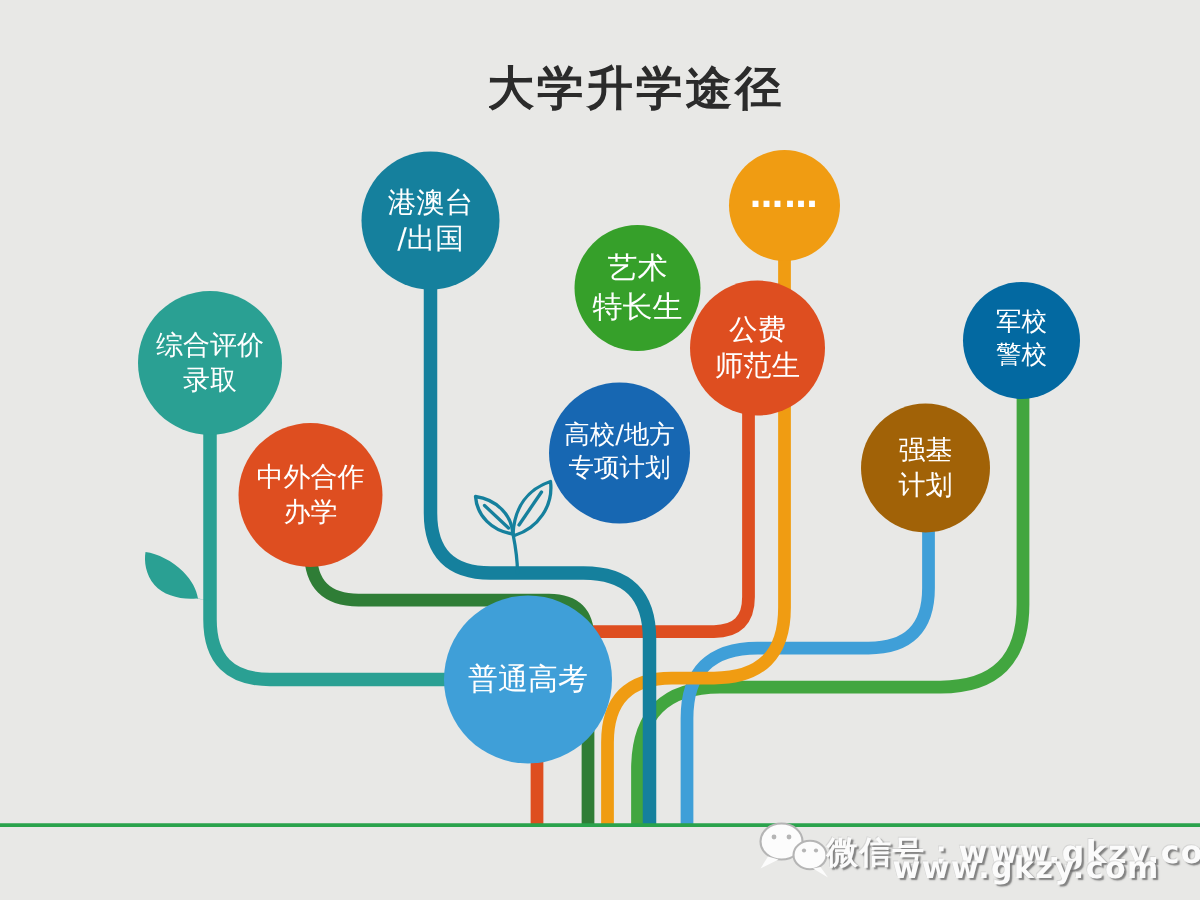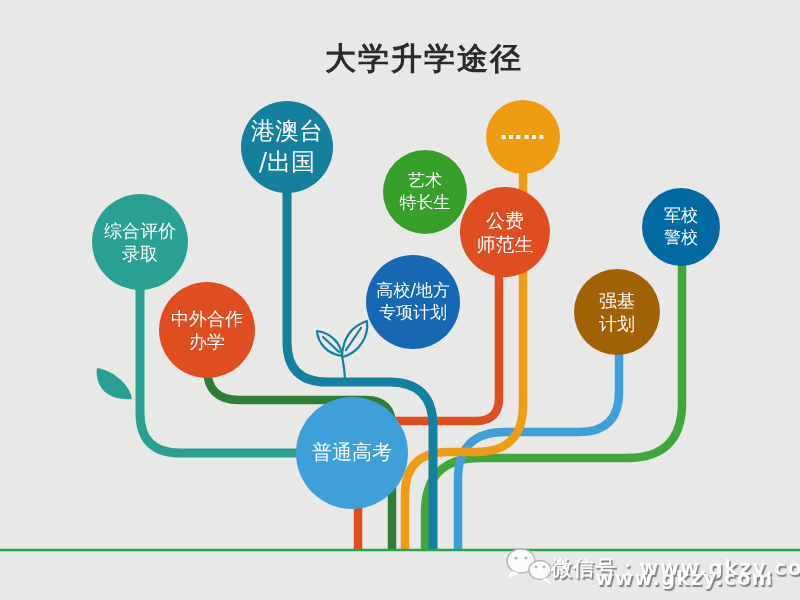--- a/index.html
+++ b/index.html
@@ -63,30 +63,30 @@
       <path d="M512,571 L507,579 L519,573 Z" stroke="none"></path>
       <ellipse cx="540" cy="570" rx="11" ry="9.5"></ellipse>
       <path d="M547,578 L552,585 L542,579 Z" stroke="none"></path>
       <circle cx="516" cy="558" r="1.6" fill="#b5b5b5" stroke="none"></circle>
       <circle cx="526" cy="558" r="1.6" fill="#b5b5b5" stroke="none"></circle>
       <circle cx="536" cy="567" r="1.4" fill="#b5b5b5" stroke="none"></circle>
       <circle cx="544" cy="567" r="1.4" fill="#b5b5b5" stroke="none"></circle>
     </g>
   </svg>
 
-  <div class="node" style="left: 241px; top: 101px; width: 92px; height: 92px; font-size: 24px; background-color: rgb(21, 128, 157);">
+  <div class="node" style="left: 241px; top: 101px; width: 92px; height: 92px; font-size: 19px; background-color: rgb(21, 128, 157);">
     <span>港澳台</span>
     <span>/出国</span>
   </div>
 
   <div class="node" style="left: 486px; top: 100px; width: 74px; height: 74px; font-size: 22px; font-weight: bold; letter-spacing: 1px; background-color: rgb(240, 156, 18);">
     <span style="margin-top:-10px;">……</span>
   </div>
 
-  <div class="node" style="left: 383px; top: 150px; width: 84px; height: 84px; font-size: 17px; background-color: rgb(54, 160, 42);">
+  <div class="node" style="left: 383px; top: 150px; width: 84px; height: 84px; font-size: 20px; background-color: rgb(54, 160, 42);">
     <span>艺术</span>
     <span>特长生</span>
   </div>
 
   <div class="node" style="left: 460px; top: 187px; width: 90px; height: 90px; font-size: 19px; background-color: rgb(222, 78, 32);">
     <span>公费</span>
     <span>师范生</span>
   </div>
 
   <div class="node" style="left: 92px; top: 194px; width: 96px; height: 96px; font-size: 18px; background-color: rgb(42, 160, 147);">

